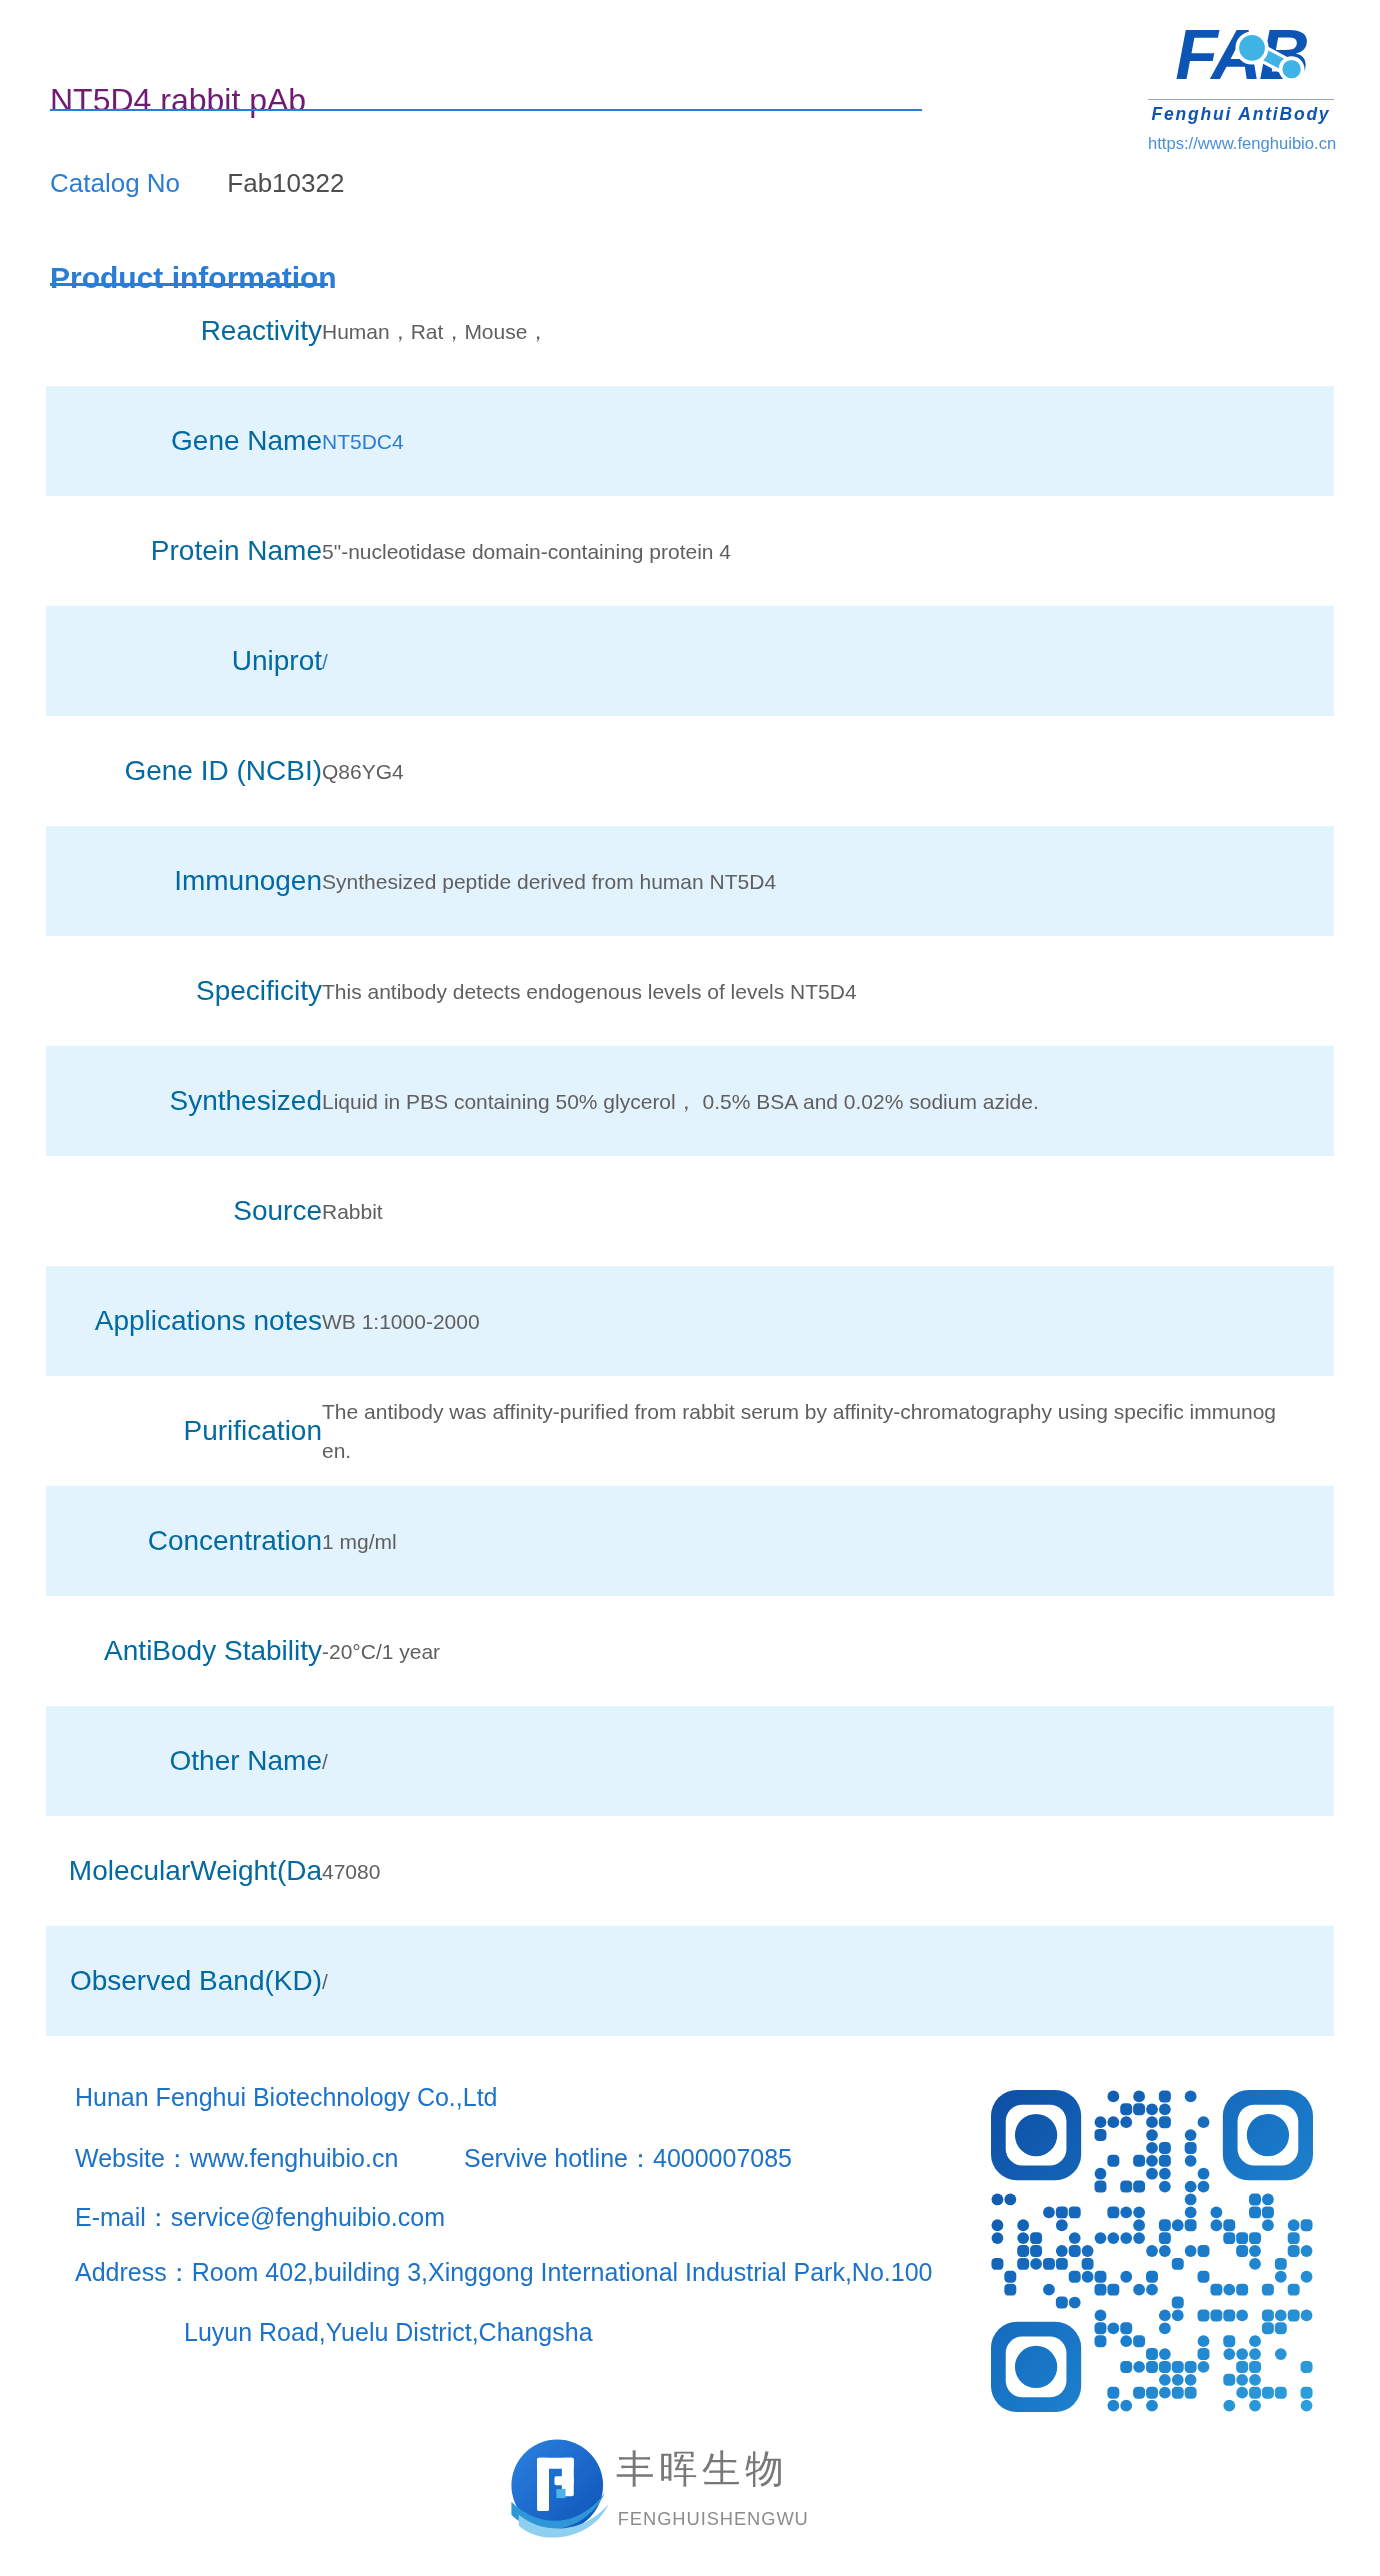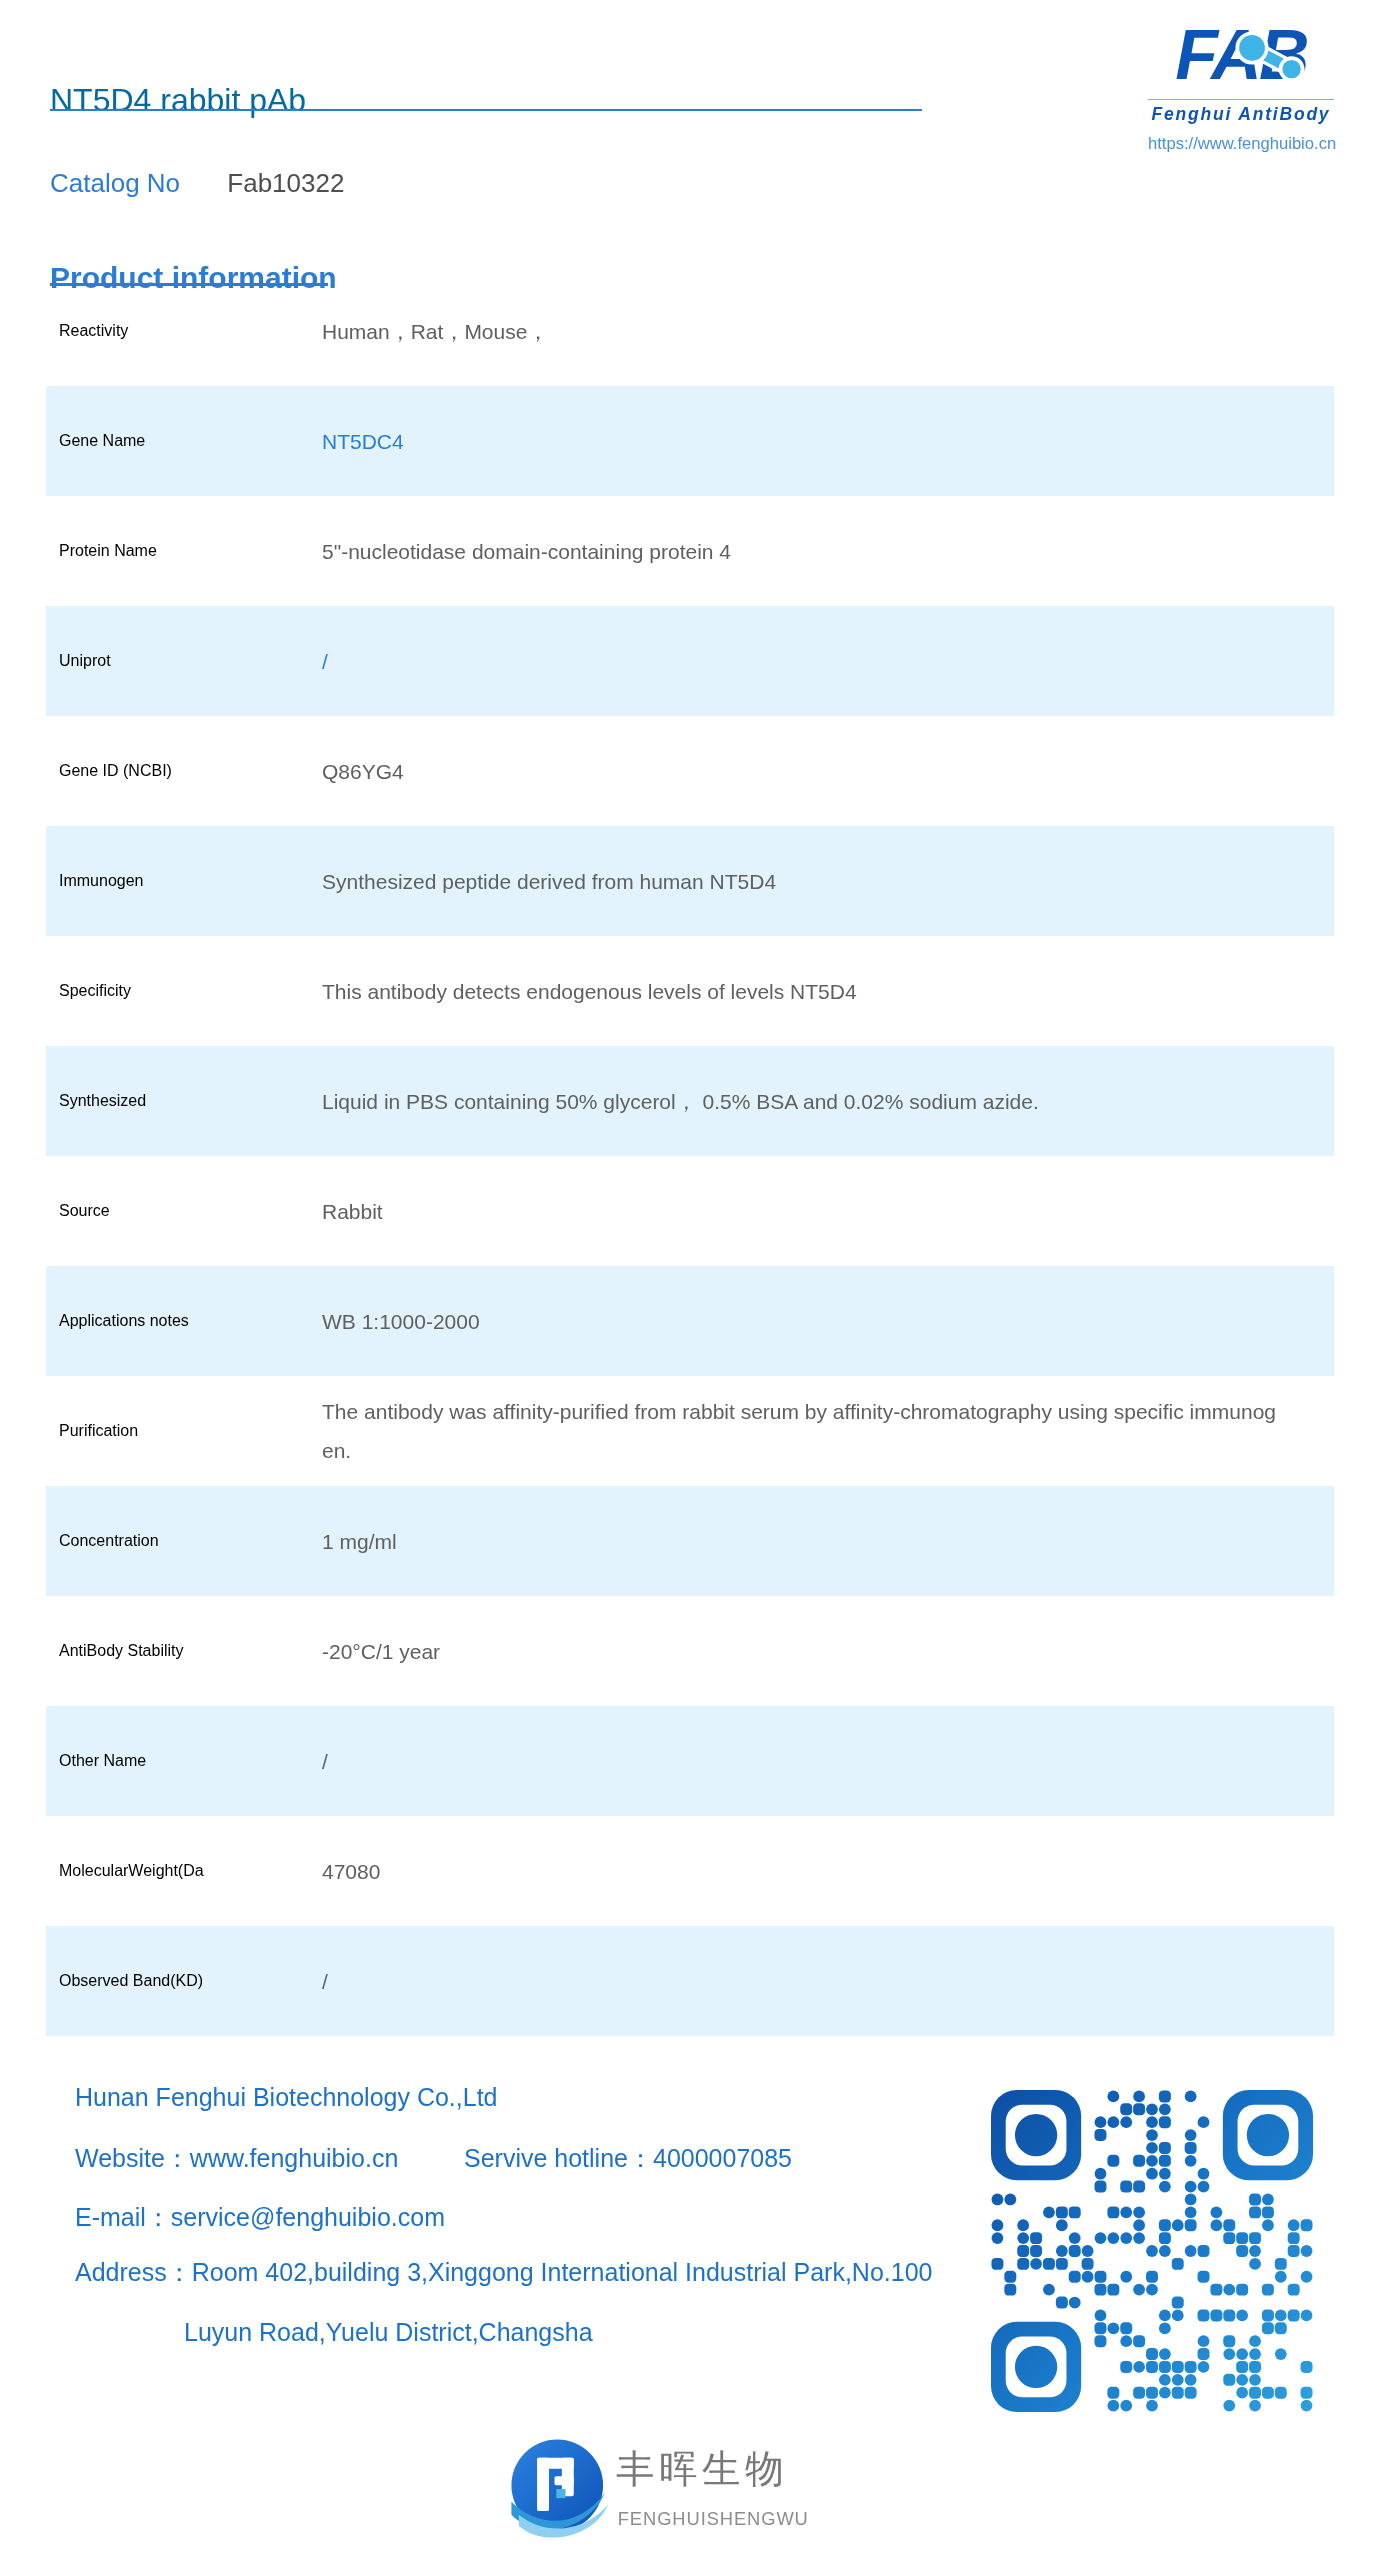--- a/index.html
+++ b/index.html
@@ -1,37 +1,37 @@
 <!DOCTYPE html>
 <html style="font-size:14.7px"><head>
 <meta charset="utf-8">
 <style>
   html,body{margin:0;padding:0;background:#ffffff;}
   .page{
     position:relative;width:1380px;height:2576px;background:#ffffff;
     font-family:"Liberation Sans",sans-serif;overflow:hidden;
   }
   
-  .title{position:absolute;left:50px;top:50px;font-size:32px;font-weight:400;color:#0369a1;margin-top:32px;}
+  .title{position:absolute;left:50px;top:50px;font-size:32px;font-weight:400;color:#701a75;margin-top:32px;}
   .title-rule{position:absolute;left:50px;top:109px;width:872px;height:1.8px;background:#2a7cd4;}
   .brand{position:absolute;left:1148px;top:24px;width:186px;text-align:center;}
   .brand-sub{margin-top:1.8px;border-top:1.8px solid #94aac2;padding-top:4.6px;color:#0d55b4;
     font-weight:bold;font-style:italic;font-size:17.5px;letter-spacing:1.8px;white-space:nowrap;}
   .brand-url{margin-top:8.3px;color:#4a90d9;font-size:16.6px;white-space:nowrap;}
   .catalog{position:absolute;left:50px;top:168px;font-size:26px;white-space:nowrap;}
   .catalog-label{color:#2a7cd4;}
   .catalog-value{color:#4e4e4e;margin-left:40px;}
   
   .section-title{position:absolute;left:50px;top:236px;font-size:30px;color:#2a7cd4;}
   .section-rule{position:absolute;left:50px;top:283px;width:278px;height:2.8px;background:#2a7cd4;}
   
   .table{position:absolute;left:46px;top:276px;width:1288px;}
   .row{display:flex;align-items:center;height:110px;background:transparent;}
   .row.shaded{background:#e3f3fd;}
-  .cell-label{flex:none;width:263px;padding-left:13px;font-size:16px;color:#000000;}
+  .cell-label{flex:none;width:263px;padding-left:13px;font-size:28px;color:#0369a1;text-align:right;}
   .cell-value{font-size:21px;color:#5f5f5f;line-height:39px;max-width:975px;}
   .cell-value.link{color:#2a7cd4;text-align:right;}
   .cell-value.breakall{word-break:break-all;max-width:960px;}
   
   .footer-line{position:absolute;left:75px;font-size:25px;color:#1c72c8;white-space:nowrap;}
   .fl-company{top:2083px;text-align:center;}
   .fl-web{top:2142px;}
   .fl-hotline{left:464px;top:2142px;}
   .fl-email{top:2201px;}
   .fl-addr1{top:2256px;}

